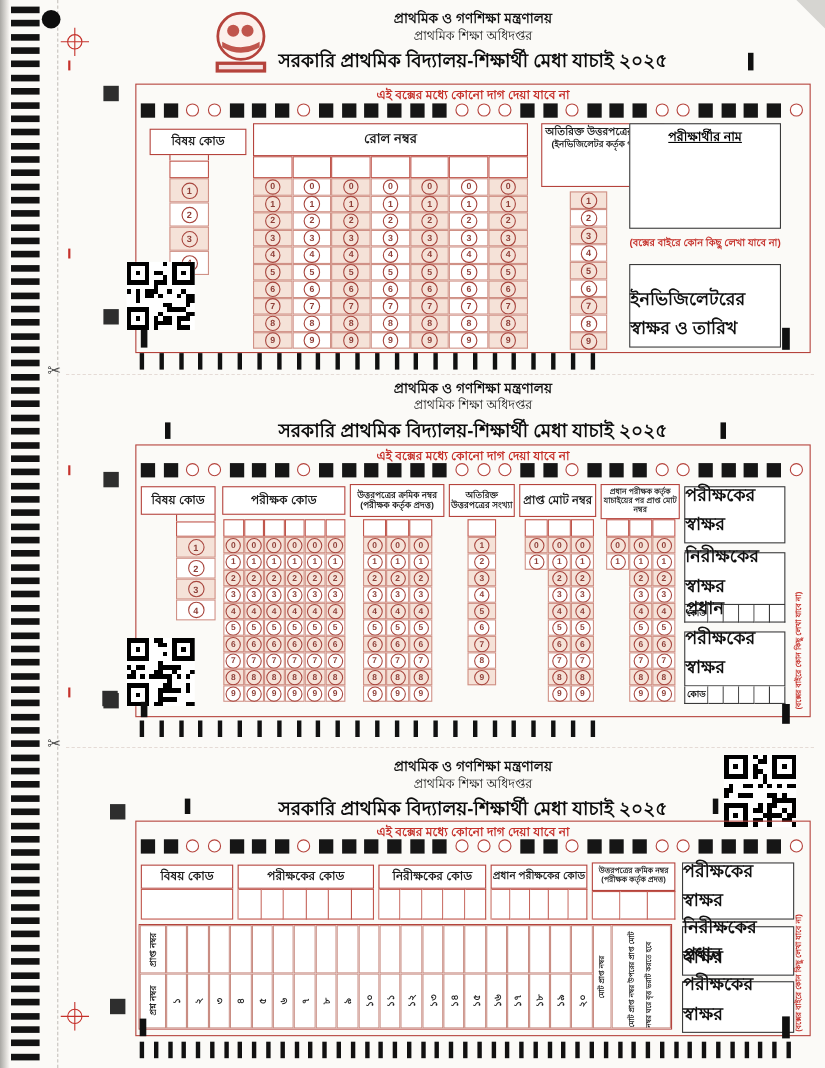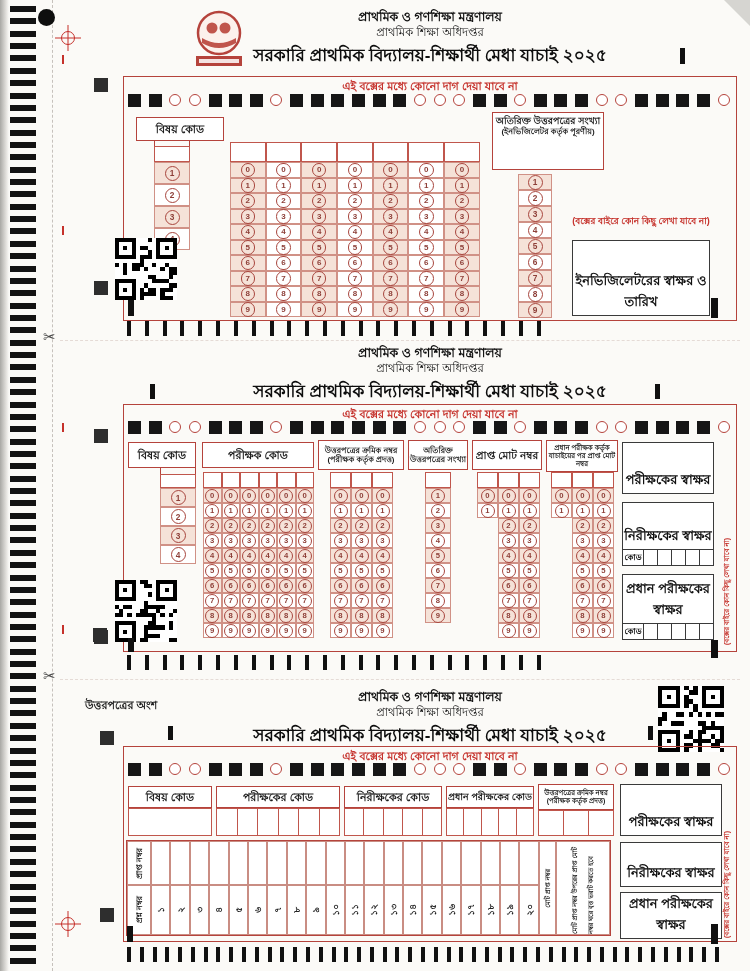--- a/index.html
+++ b/index.html
@@ -31,21 +31,21 @@
   .lbl .sub{font-weight:bold;font-size:8px;}
   .blk{border:1px solid #3a3a3a;background:#fff;box-sizing:border-box;}
   .stem{border-left:1px solid #b5433c;border-right:1px solid #b5433c;box-sizing:border-box;}
   .grow{display:flex;}
   .cell{box-sizing:border-box;border:0.8px solid #d09186;display:flex;align-items:center;justify-content:center;background:#fff;}
   .cell.sh{background:#f5e2d8;}
   .cell.ghost{visibility:hidden;}
   .wcell{box-sizing:border-box;border:1px solid #c0564c;background:#fff;}
   .bub{border:1px solid #a8463e;border-radius:50%;color:#8d3e37;display:flex;align-items:center;justify-content:center;font-weight:bold;background:transparent;}
   .signbox{border:1px solid #3a3a3a;background:#fff;box-sizing:border-box;display:flex;flex-direction:column;justify-content:flex-end;align-items:center;}
-  .signlab{font-size:13px;font-weight:bold;color:#111;padding-bottom:2px;text-align:center;}
+  .signlab{font-size:16px;font-weight:bold;color:#111;padding-bottom:2px;}
   .coderow{display:flex;box-sizing:border-box;}
   .codelab{box-sizing:border-box;border:1px solid #3a3a3a;border-top:none;font-size:8px;font-weight:bold;display:flex;align-items:center;justify-content:center;width:22px;background:#fff;}
   .ecell{flex:1;box-sizing:border-box;border:1px solid #3a3a3a;border-left:none;border-top:none;background:#fff;}
   .ecell.red{border:1px solid #c0564c;border-left:none;}
   .redcells{display:flex;box-sizing:border-box;border-left:1px solid #c0564c;}
   .note{color:#c5312b;font-size:9px;font-weight:bold;text-align:center;}
   .vrt{writing-mode:vertical-rl;transform:rotate(180deg);}
   .vnote{color:#c5312b;font-size:7px;font-weight:bold;}
   .mt{display:flex;box-sizing:border-box;border:1.2px solid #b5433c;background:#fff;}
   .mtcol{display:flex;flex-direction:column;}
@@ -237,20 +237,23 @@
           <div class="bub" style="width: 13px; height: 13px; font-size: 8.32px;">3</div>
         </div>
       </div>
       <div class="grow">
         <div class="cell" style="width: 36px; height: 22px;">
           <div class="bub" style="width: 13px; height: 13px; font-size: 8.32px;">4</div>
         </div>
       </div>
     </div>
 
+  <div class="abs lbl" style="left:230px;top:112px;width:250px;height:30px;font-size:12px;">
+      <span>রোল নম্বর</span>
+    </div>
   <div class="abs" style="left: 230px; top: 142px; width: 249.9px;">
       <div class="grow">
         <div class="wcell" style="width: 35.7px; height: 20px;"></div>
         <div class="wcell" style="width: 35.7px; height: 20px;"></div>
         <div class="wcell" style="width: 35.7px; height: 20px;"></div>
         <div class="wcell" style="width: 35.7px; height: 20px;"></div>
         <div class="wcell" style="width: 35.7px; height: 20px;"></div>
         <div class="wcell" style="width: 35.7px; height: 20px;"></div>
         <div class="wcell" style="width: 35.7px; height: 20px;"></div>
       </div>
@@ -531,20 +534,23 @@
           <div class="bub" style="width: 13px; height: 13px; font-size: 8.32px;">8</div>
         </div>
       </div>
       <div class="grow">
         <div class="cell sh" style="width: 34px; height: 16px;">
           <div class="bub" style="width: 13px; height: 13px; font-size: 8.32px;">9</div>
         </div>
       </div>
     </div>
 
+  <div class="abs blk" style="left:572px;top:112px;width:138px;height:96px;">
+    <div style="text-align:center;font-size:11.5px;font-weight:bold;text-decoration:underline;padding-top:3px;">পরীক্ষার্থীর নাম</div>
+  </div>
   <div class="abs note" style="left:556px;top:214px;width:170px;">(বক্সের বাইরে কোন কিছু লেখা যাবে না)</div>
   <div class="abs signbox" style="left:572px;top:240px;width:138px;height:76px;">
     <div class="signlab">ইনভিজিলেটরের স্বাক্ষর ও তারিখ</div>
   </div>
 
   <div class="abs qr" style="left:115px;top:238px;width:62px;height:62px;"><svg viewBox="0 0 15 15" width="100%" height="100%" shape-rendering="crispEdges">
         <rect x="0" y="0" width="5" height="5" fill="#000"></rect>
         <rect x="1" y="1" width="3" height="3" fill="#fff"></rect>
         <rect x="2" y="2" width="1" height="1" fill="#000"></rect>
         <rect x="10" y="0" width="5" height="5" fill="#000"></rect>
@@ -1417,21 +1423,20 @@
       <div class="bbar"></div>
       <div class="bbar"></div>
       <div class="bbar"></div>
       <div class="bbar"></div>
       <div class="bbar"></div>
       <div class="bbar"></div>
       <div class="bbar"></div>
       <div class="bbar"></div>
     </div>
 
-  <div class="abs slab" style="left:85px;top:697px;width:180px;">উত্তরপত্রের অংশ</div>
   <div class="abs qr" style="left:658px;top:686px;width:66px;height:66px;"><svg viewBox="0 0 15 15" width="100%" height="100%" shape-rendering="crispEdges">
         <rect x="0" y="0" width="5" height="5" fill="#000"></rect>
         <rect x="1" y="1" width="3" height="3" fill="#fff"></rect>
         <rect x="2" y="2" width="1" height="1" fill="#000"></rect>
         <rect x="10" y="0" width="5" height="5" fill="#000"></rect>
         <rect x="11" y="1" width="3" height="3" fill="#fff"></rect>
         <rect x="12" y="2" width="1" height="1" fill="#000"></rect>
         <rect x="0" y="10" width="5" height="5" fill="#000"></rect>
         <rect x="1" y="11" width="3" height="3" fill="#fff"></rect>
         <rect x="2" y="12" width="1" height="1" fill="#000"></rect>

